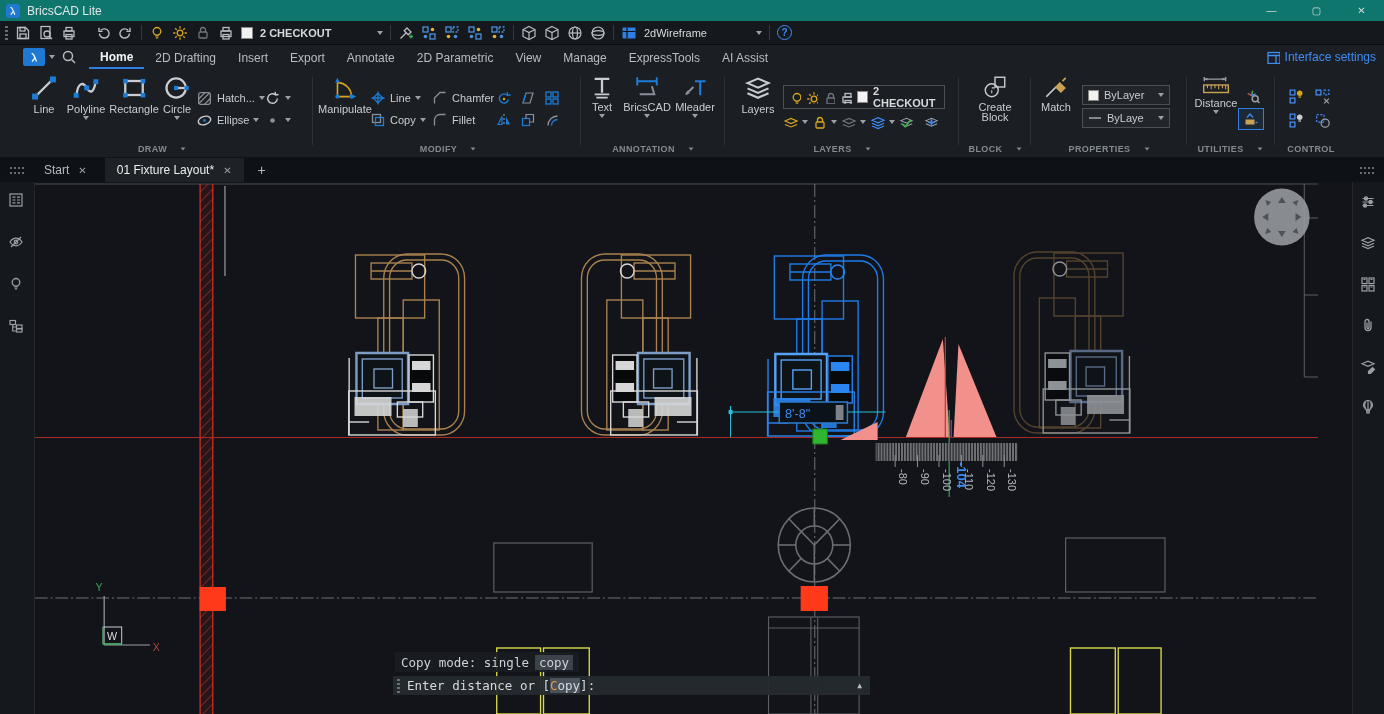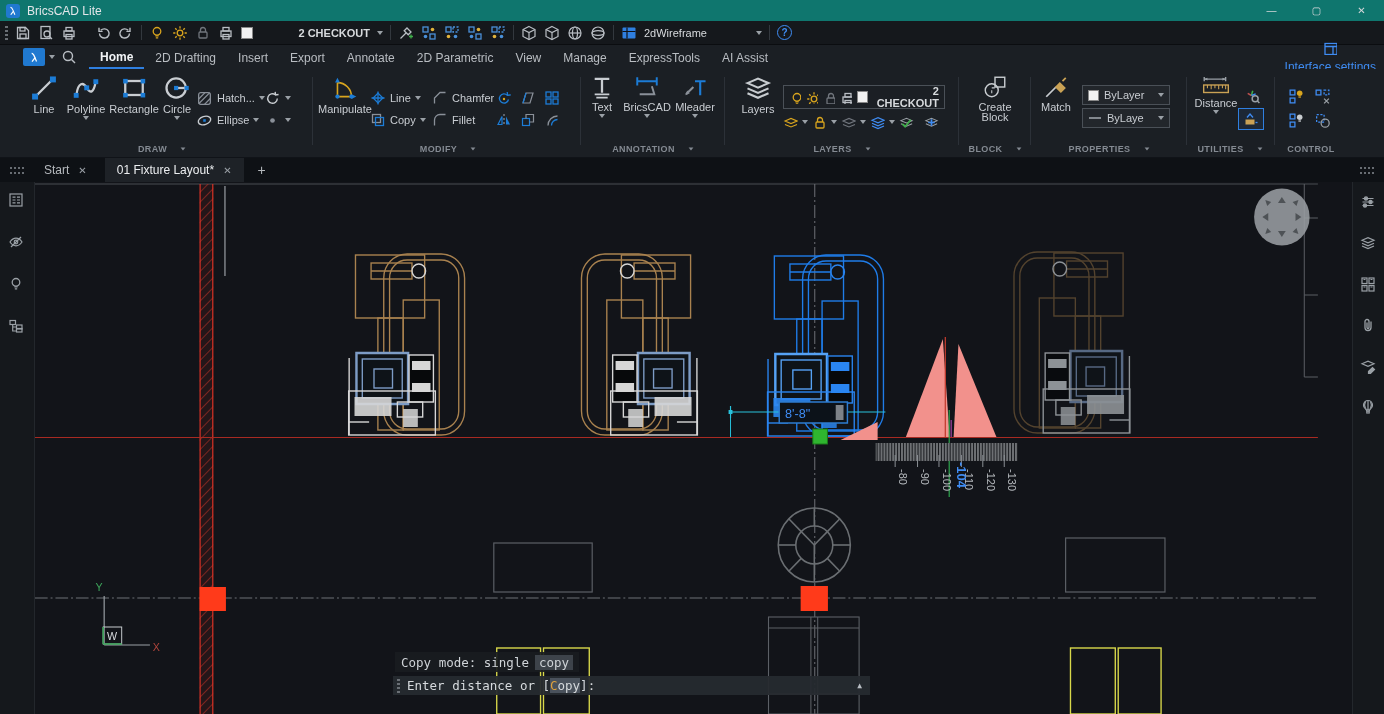--- a/index.html
+++ b/index.html
@@ -14,31 +14,31 @@
   .win-btns { margin-left:auto; display:flex; height:21px; }
   .win-btn { width:45px; display:flex; align-items:center; justify-content:center; color:#d4d7da; font-size:10px; }
 
   
   .qat { height:24px; background:#15181c; display:flex; align-items:center; gap:7px; padding-left:5px; border-bottom:1px solid #0b0d10; }
   .vgrip { width:3px; height:14px; background:repeating-linear-gradient(#6a6f75 0 2px, transparent 2px 4px); }
   .sep { width:1px; height:15px; background:#33383e; }
   .mi { width:16px; height:16px; color:#b9bec4; display:block; }
   .mi.gold { color:#d9a51e; } .mi.dim { color:#70757c; } .mi.blue { color:#3f8cf3; }
   .swatch { width:12px; height:12px; background:#f2f2f2; border:1px solid #888; }
-  .qat-label { color:#d7dadd; font-size:11px; font-weight:bold;text-align:right; }
+  .qat-label { color:#d7dadd; font-size:11px; font-weight:bold; }
   .crt { width:0; height:0; border-left:3.5px solid transparent; border-right:3.5px solid transparent; border-top:4px solid #9aa0a6; display:inline-block; }
   .vs-box { display:flex; align-items:center; gap:6px; width:118px; }
   .helpc { width:15px; height:15px; border:1.4px solid #3f8cf3; border-radius:50%; color:#3f8cf3; font-size:10px; font-weight:bold; display:flex; align-items:center; justify-content:center; }
 
   
   .rtabs { height:24px; background:#1b1f24; display:flex; align-items:center; padding-left:23px; gap:0; }
   .app-btn { width:22px; height:18px; background:#2079d0; border-radius:2px; display:flex; align-items:center; justify-content:center; }
   .rtab { color:#b9bdc2; font-size:12px; padding:3px 11px 2px; height:24px; display:flex; align-items:center; }
   .rtab.active { color:#f2f4f6; font-weight:bold; border-bottom:2px solid #2f7fe0; }
-  .iface { margin-left:auto; margin-right:8px; display:flex; align-items:center; gap:5px; color:#3f8cf3; font-size:12px;flex-direction:column; }
+  .iface { margin-left:auto; margin-right:8px; display:flex; align-items:center; gap:5px; color:#3f8cf3; font-size:12px; }
 
   
   .ribbon { position:relative; height:89px; background:#1b1f24; border-bottom:1px solid #101318; }
   .gsep { position:absolute; top:8px; width:1px; height:68px; background:#2c3138; }
   .glabel { position:absolute; bottom:3px; font-size:9px; font-weight:bold; color:#848a92; letter-spacing:.4px; text-align:center; display:flex; align-items:center; justify-content:center; gap:13px; }
   .glabel .crt { border-top-color:#848a92; transform:scale(.8); }
   .bi { position:absolute; top:5px; display:flex; flex-direction:column; align-items:center; gap:1px; color:#c9cdd2; font-size:11px; }
   .bi .lbl { white-space:nowrap; }
   .ri { position:absolute; display:flex; align-items:center; gap:4px; color:#c9cdd2; font-size:11px; height:18px; white-space:nowrap; }
   .icx { display:block; }

